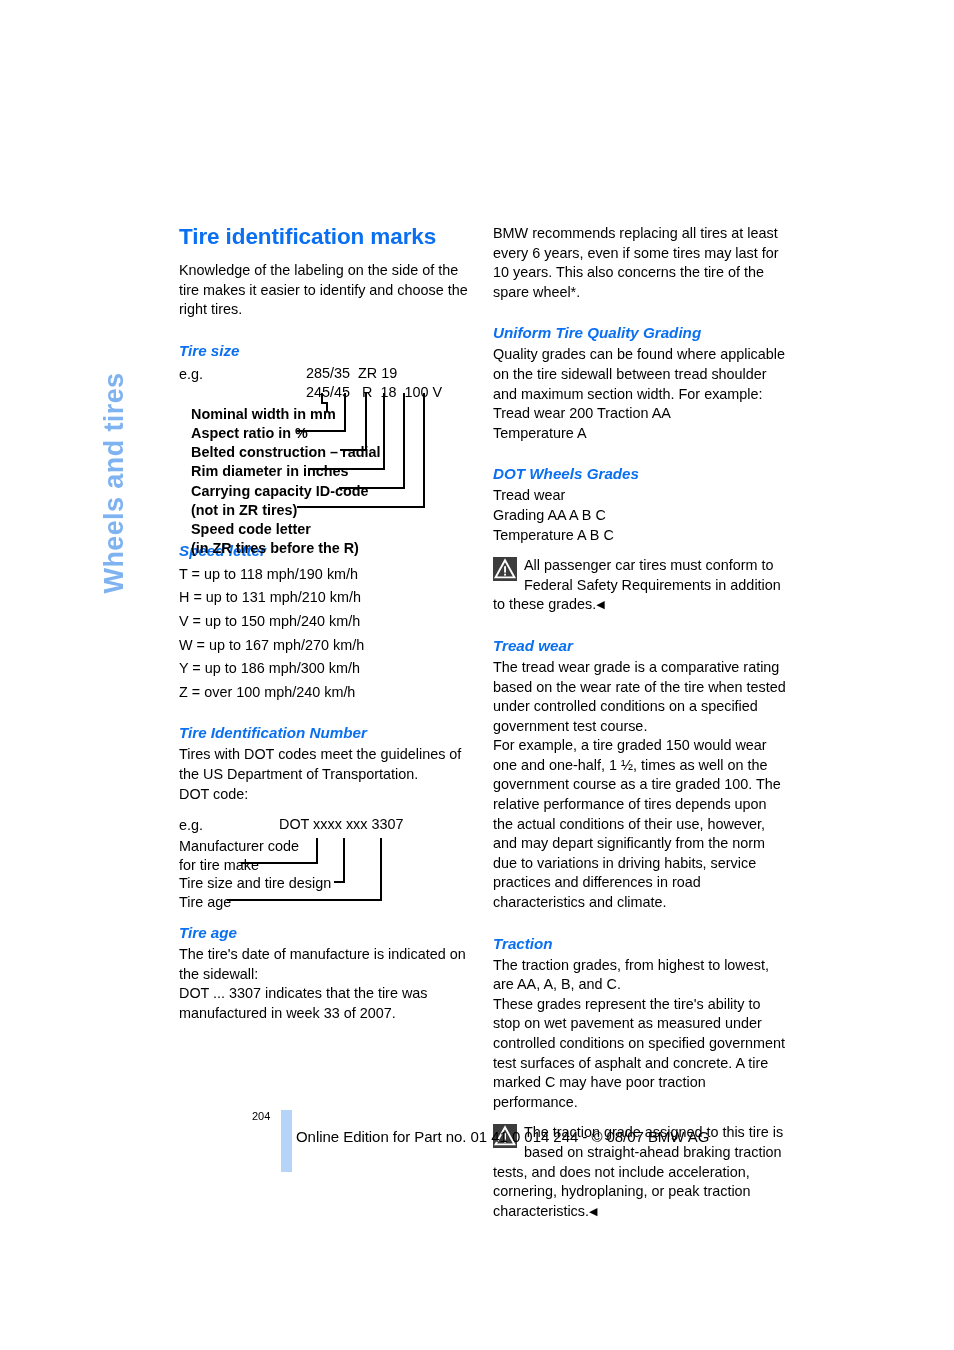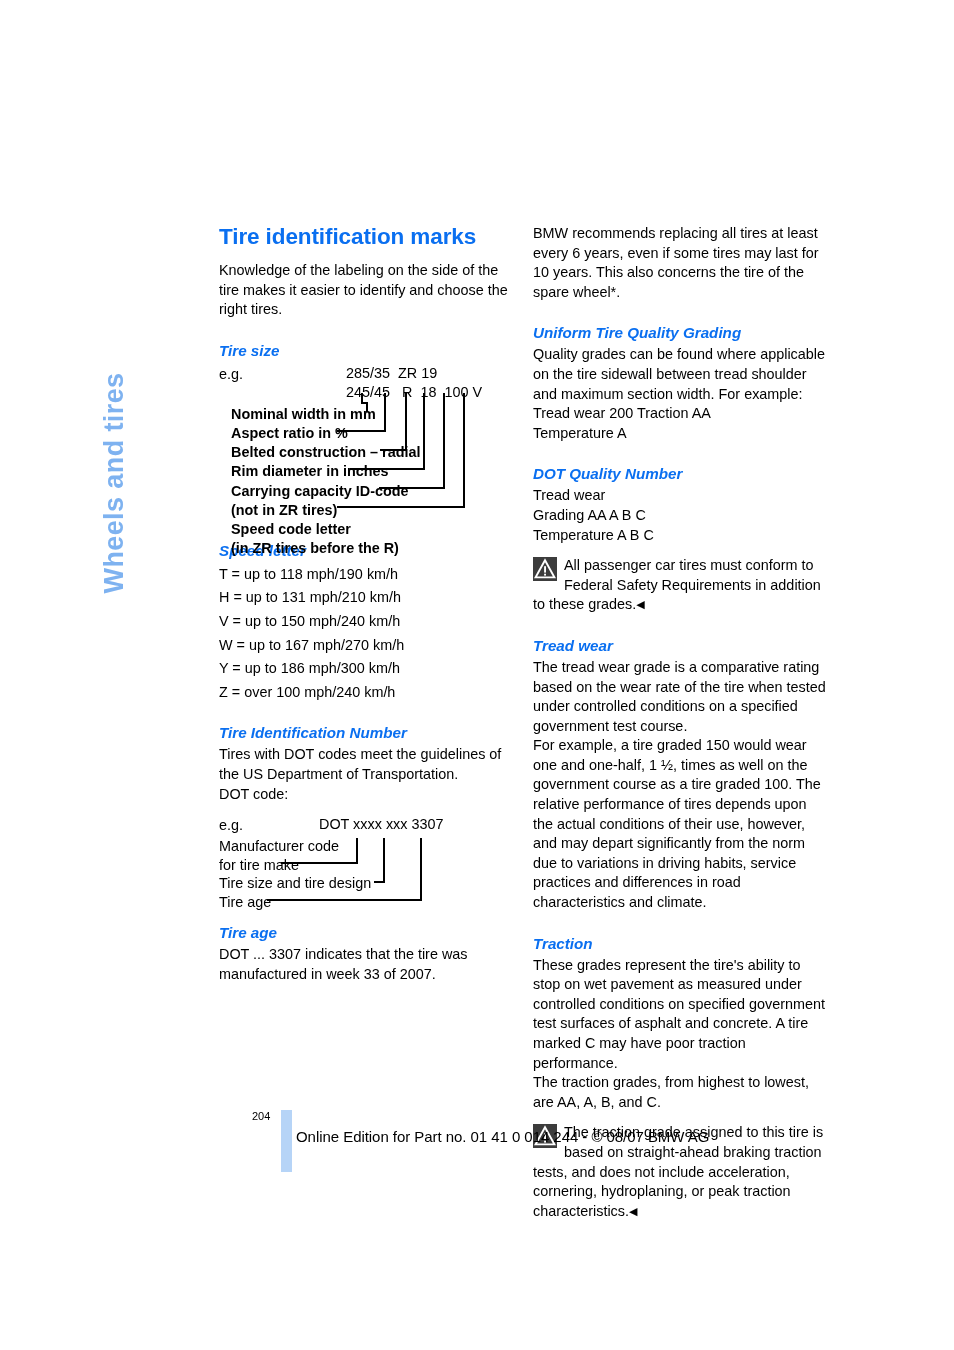--- a/index.html
+++ b/index.html
@@ -39,21 +39,20 @@
     white-space: nowrap;
   }
 
   
   .col {
     position: absolute;
     top: 224px;
     width: 296px;
     font-size: 14.4px;
     line-height: 19.6px;
-    margin-left: 40px;
   }
   .col-left  { left: 179px; }
   .col-right { left: 493px; }
 
   h1.title {
     color: #0a6ff0;
     font-size: 22.5px;
     font-weight: bold;
     margin: 0 0 11px 0;
     letter-spacing: -0.1px;
@@ -237,55 +236,56 @@
 
       <div class="dd-labels">
         <div>Manufacturer code</div>
         <div>for tire make</div>
         <div>Tire size and tire design</div>
         <div>Tire age</div>
       </div>
     </div>
 
     <h2 class="sub tight">Tire age</h2>
+    <p>The tire's date of manufacture is indicated on the sidewall:</p>
     <p>DOT ... 3307 indicates that the tire was manufactured in week 33 of 2007.</p>
   </div>
 
   <div class="col col-right">
 
     <p>BMW recommends replacing all tires at least every 6 years, even if some tires may last for 10 years. This also concerns the tire of the spare wheel*.</p>
 
     <h2 class="sub">Uniform Tire Quality Grading</h2>
     <p>Quality grades can be found where applicable on the tire sidewall between tread shoulder and maximum section width. For example:</p>
     <p>Tread wear 200 Traction AA</p>
     <p>Temperature A</p>
 
-    <h2 class="sub">DOT Quality Number</h2>
+    <h2 class="sub">DOT Wheels Grades</h2>
     <p>Tread wear</p>
     <p>Grading AA A B C</p>
     <p>Temperature A B C</p>
 
     <div class="note">
       <span class="warn-icon">
         <svg width="24" height="24" viewBox="0 0 24 24">
           <polygon points="12,3.2 21.4,20.4 2.6,20.4" fill="none" stroke="#ffffff" stroke-width="1.9" stroke-linejoin="miter"></polygon>
           <rect x="11.1" y="9.2" width="1.9" height="6.4" fill="#ffffff"></rect>
           <rect x="11.1" y="16.7" width="1.9" height="1.9" fill="#ffffff"></rect>
         </svg>
       </span>
       <span class="note-text">All passenger car tires must conform to Federal Safety Requirements in addition to these grades.</span><span class="endmark">◀</span>
     </div>
 
     <h2 class="sub">Tread wear</h2>
     <p>The tread wear grade is a comparative rating based on the wear rate of the tire when tested under controlled conditions on a specified government test course.</p>
     <p>For example, a tire graded 150 would wear one and one-half, 1 ½, times as well on the government course as a tire graded 100. The relative performance of tires depends upon the actual conditions of their use, however, and may depart significantly from the norm due to variations in driving habits, service practices and differences in road characteristics and climate.</p>
 
     <h2 class="sub">Traction</h2>
+    <p>The traction grades, from highest to lowest, are AA, A, B, and C.</p>
     <p>These grades represent the tire's ability to stop on wet pavement as measured under controlled conditions on specified government test surfaces of asphalt and concrete. A tire marked C may have poor traction performance.</p>
-    <p>The traction grades, from highest to lowest, are AA, A, B, and C.</p>
 
     <div class="note">
       <span class="warn-icon">
         <svg width="24" height="24" viewBox="0 0 24 24">
           <polygon points="12,3.2 21.4,20.4 2.6,20.4" fill="none" stroke="#ffffff" stroke-width="1.9" stroke-linejoin="miter"></polygon>
           <rect x="11.1" y="9.2" width="1.9" height="6.4" fill="#ffffff"></rect>
           <rect x="11.1" y="16.7" width="1.9" height="1.9" fill="#ffffff"></rect>
         </svg>
       </span>
       <span class="note-text">The traction grade assigned to this tire is based on straight-ahead braking traction tests, and does not include acceleration, cornering, hydroplaning, or peak traction characteristics.</span><span class="endmark">◀</span>

